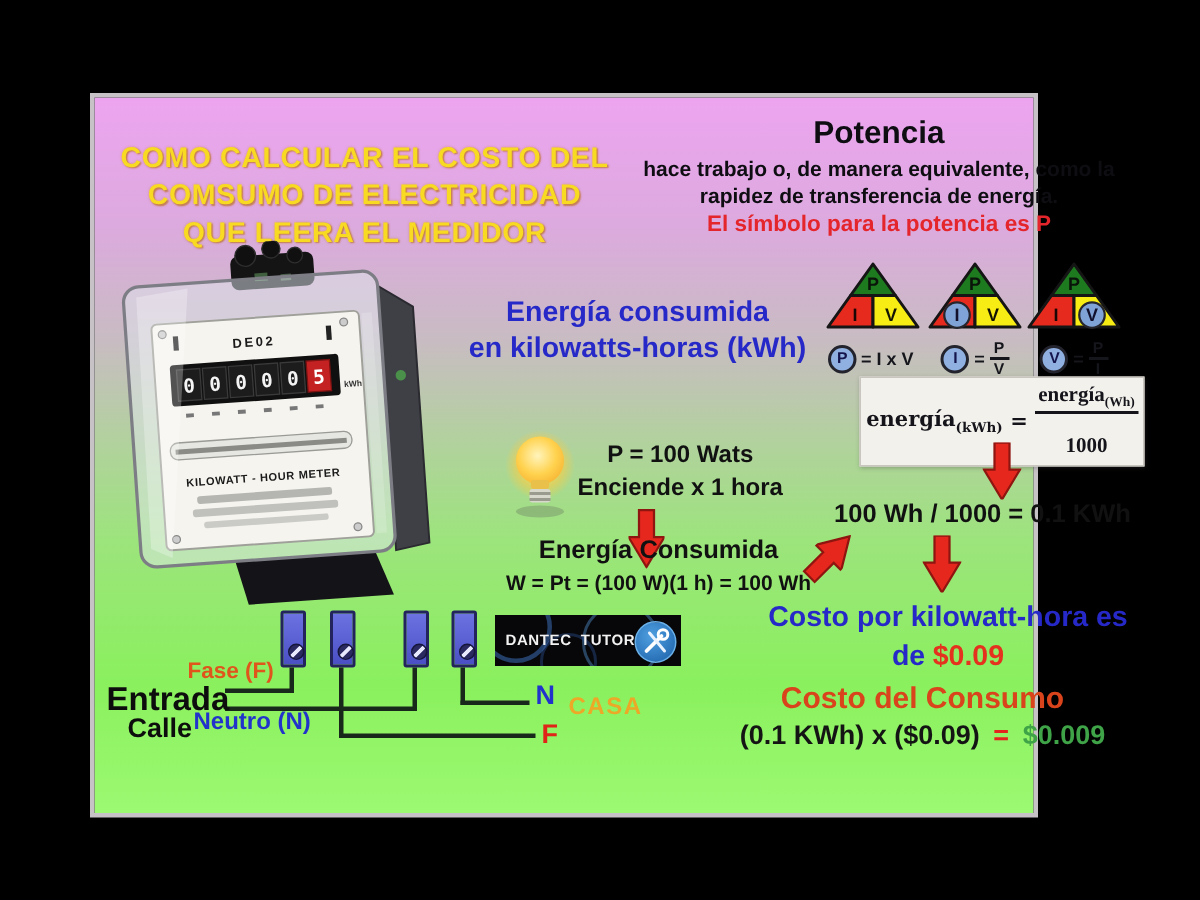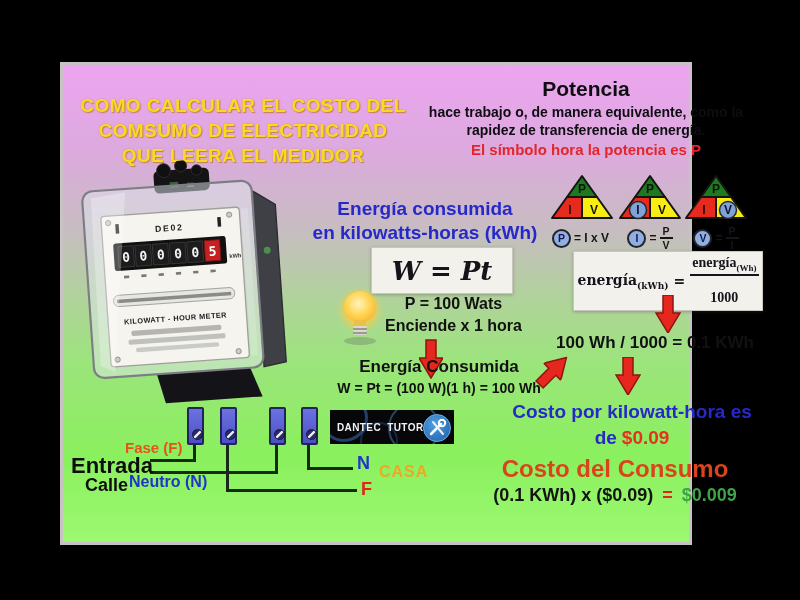--- a/index.html
+++ b/index.html
@@ -63,21 +63,21 @@
   .consumed{left:256px;top:292px;width:240px;text-align:center;color:#111;font-weight:bold;}
   .consumed .t{font-size:17px;}
   .consumed .f{font-size:14px;margin-top:3px;white-space:nowrap;}
   .conv{left:478px;top:268px;width:228px;text-align:center;color:#111;font-weight:bold;
         font-size:17px;white-space:nowrap;}
   
   .costkwh{left:428px;top:334px;width:282px;text-align:center;font-weight:bold;font-size:19px;
            color:#2629c8;line-height:1.35;}
   .costkwh .val{color:#e4321e;margin-left:5px;}
   .costcons{left:396px;top:388px;width:312px;text-align:center;font-weight:bold;line-height:1.3;}
-  .costcons .h{color:#d9441c;font-size:24px;text-align:center;}
+  .costcons .h{color:#d9441c;font-size:20px;text-align:center;}
   .costcons .c{color:#141414;font-size:18px;white-space:nowrap;}
   .costcons .c .eqr{color:#e4251d;margin:0 4px;}
   .costcons .c .res{color:#3fa348;}
   
   .meter{left:10px;top:96px;width:216px;height:246px;transform:rotate(-4deg);}
   
   .terminal{width:17px;height:38px;background:linear-gradient(180deg,#6d72e2,#4a4fc4);
             border:2px solid #23235e;border-radius:2px;box-sizing:border-box;}
   .screw{position:absolute;left:3px;top:20px;width:9px;height:9px;border-radius:50%;
          background:linear-gradient(135deg,#2a2a60 0 38%,#e8e8ff 42% 58%,#2a2a60 62% 100%);
@@ -107,21 +107,21 @@
   <div class="abs title">
     <div>COMO CALCULAR EL COSTO DEL</div>
     <div>COMSUMO DE ELECTRICIDAD</div>
     <div>QUE LEERA EL MEDIDOR</div>
   </div>
 
   <div class="abs potencia">
     <div class="pot-h">Potencia</div>
     <div class="pot-d">hace trabajo o, de manera equivalente, como la</div>
     <div class="pot-d">rapidez de transferencia de energía.</div>
-    <div class="pot-s">El símbolo hora la potencia es P</div>
+    <div class="pot-s">El símbolo para la potencia es P</div>
   </div>
 
   <div class="abs tri-block" style="left:484px;">
     <svg width="66" height="48" viewBox="0 0 66 48">
       <polygon points="33,3 18,24 48,24" fill="#1e7a1e" stroke="#151515" stroke-width="2" stroke-linejoin="round"></polygon>
       <polygon points="18,24 3,45 33,45 33,24" fill="#e62b1e" stroke="#151515" stroke-width="2" stroke-linejoin="round"></polygon>
       <polygon points="33,24 33,45 63,45 48,24" fill="#f7ec13" stroke="#151515" stroke-width="2" stroke-linejoin="round"></polygon>
       <text x="33" y="20" text-anchor="middle" font-size="12" font-weight="bold" fill="#0a140a">P</text>
       <text x="21" y="41" text-anchor="middle" font-size="12" font-weight="bold" fill="#1c0505">I</text>
       <text x="45" y="41" text-anchor="middle" font-size="12" font-weight="bold" fill="#141405">V</text>
@@ -170,23 +170,20 @@
         <span class="den">I</span>
       </span>
     </div>
   </div>
 
   <div class="abs energy-heading">
     <div>Energía consumida</div>
     <div>en kilowatts-horas (kWh)</div>
   </div>
 
-  <div class="abs wbox">
-    <span>W = Pt</span>
-  </div>
 
   <div class="abs ebox">
     <span><span>energía</span><sub>(kWh)</sub></span>
     <span class="eq">=</span>
     <span class="efrac">
       <span class="num"><span>energía</span><sub>(Wh)</sub></span>
       <span class="den">1000</span>
     </span>
   </div>
 

